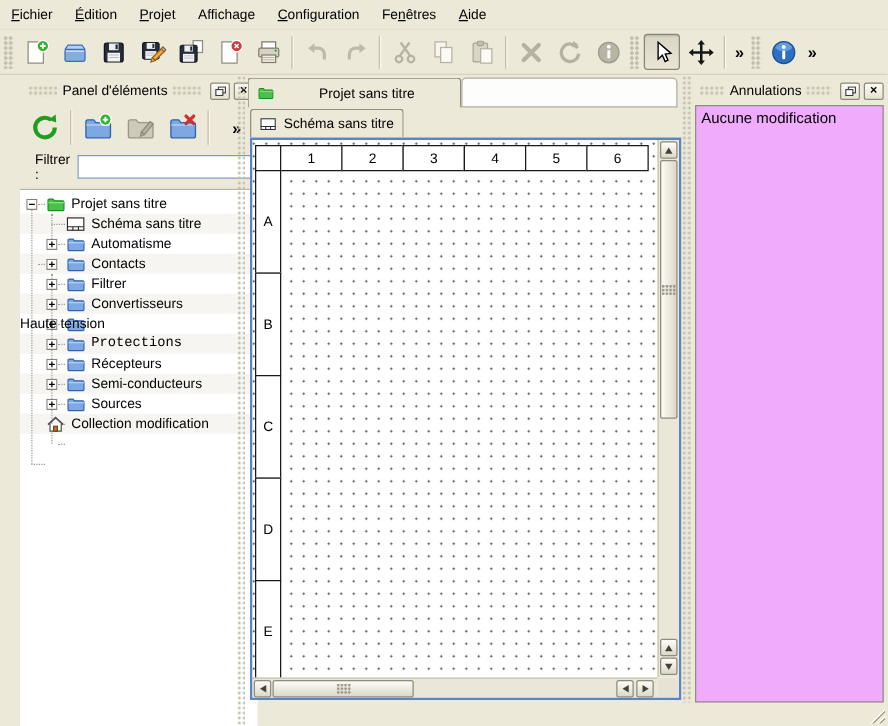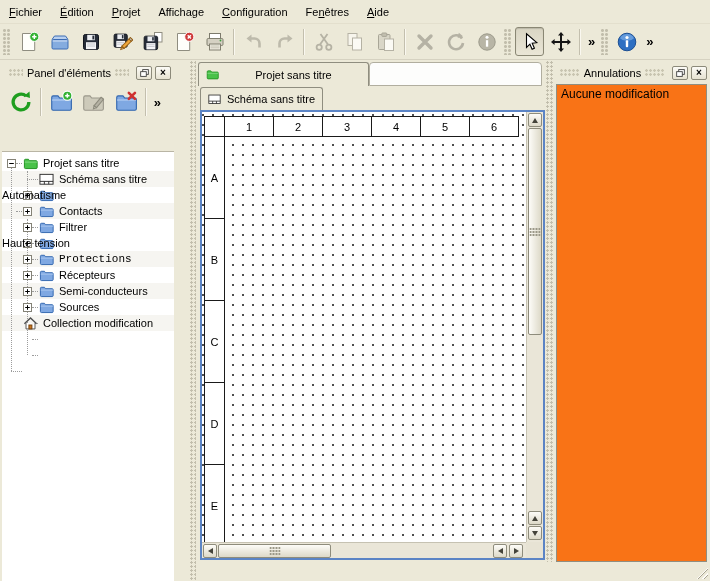--- a/index.html
+++ b/index.html
@@ -22,21 +22,21 @@
   .tb-btn{width:29px;height:29px;min-width:29px;display:flex;align-items:center;justify-content:center;
           border:1px solid transparent;border-radius:3px;box-sizing:border-box;margin:0 1px}
   .tb-btn.active{border-color:#8a8774;background:linear-gradient(180deg,#d9d5c3,#eae6d6);
           box-shadow:inset 0 1px 1px rgba(0,0,0,.14)}
   .tb-sep{width:0;height:26px;border-left:1px solid #c3bfae;border-right:1px solid #faf8f0;margin:0 3px}
   .overflow{font-weight:bold;font-size:13px;padding:0 4px;cursor:default}
   .icon22{width:22px;height:22px;display:block}
   .icon24{width:24px;height:24px;display:block}
 
   
-  #left-dock{position:absolute;left:2px;top:61px;width:172px;height:520px}
+  #left-dock{position:absolute;left:16px;top:61px;width:190px;height:520px}
   #right-dock{position:absolute;left:553px;top:61px;width:157px;height:520px}
   .dock-title{height:19px;margin:2px 3px 0 3px;display:flex;align-items:center}
   .dock-tex{flex:1;height:8px;margin:0 4px;
             background-image:radial-gradient(circle at 1.5px 1.5px,#c9c5b1 1.1px,rgba(0,0,0,0) 1.5px);
             background-size:4px 4px}
   .dock-title-label{white-space:nowrap}
   .dock-btn{width:16px;height:14px;margin-left:3px;border:1px solid #8c8a7a;border-radius:2px;
             background:linear-gradient(#fcfbf6,#e6e2d1);display:flex;align-items:center;justify-content:center;
             font-size:10px;font-weight:bold;line-height:1;box-sizing:border-box}
   .dock-btn .fi{width:9px;height:8px}
@@ -102,21 +102,21 @@
             background-size:3px 3px}
   #vthumb{left:1px;width:14px;top:16px;height:207px;background:linear-gradient(90deg,#fdfcf8,#ddd9c8)}
   #hthumb{top:1px;height:14px;left:16px;width:113px}
   .arr{width:0;height:0}
   .arr.up{border-left:3.5px solid transparent;border-right:3.5px solid transparent;border-bottom:5px solid #44433a}
   .arr.down{border-left:3.5px solid transparent;border-right:3.5px solid transparent;border-top:5px solid #44433a}
   .arr.left{border-top:3.5px solid transparent;border-bottom:3.5px solid transparent;border-right:5px solid #44433a}
   .arr.right{border-top:3.5px solid transparent;border-bottom:3.5px solid transparent;border-left:5px solid #44433a}
 
   
-  #undo-list{position:absolute;left:3px;top:23px;width:151px;height:478px;background:#f97316;
+  #undo-list{position:absolute;left:3px;top:23px;width:151px;height:478px;background:#f0abfc;
              border:1px solid #908e80;box-sizing:border-box;overflow:hidden}
   .undo-item{font-size:12px;padding:2px 4px;white-space:nowrap}
 
   #size-grip{position:absolute;right:2px;bottom:2px;width:13px;height:13px;
       background:repeating-linear-gradient(135deg,rgba(0,0,0,0) 0 2px,#fdfcf8 2px 3px,#a7a390 3px 4px);
       clip-path:polygon(100% 0,100% 100%,0 100%)}
 </style>
 </head>
 <body>
 
@@ -370,20 +370,30 @@
             <path d="M2.5 6.8c0-.9.5-1.4 1.4-1.4h4.3l1.6 2h9.3c.9 0 1.4.5 1.4 1.4v8.4c0 .9-.5 1.4-1.4 1.4H3.9c-.9 0-1.4-.5-1.4-1.4z" fill="#7fa8e2" stroke="#2f64ae"></path>
             <path d="M2.8 9.2h17.4" stroke="#b3cdf2" stroke-width="1.1"></path>
             <path d="M13.6 2.6l5.6 5.6M19.2 2.6l-5.6 5.6" stroke="#cf3030" stroke-width="2.4" stroke-linecap="round"></path>
           </svg>
         </span>
       </div>
       <div class="pn-sep"></div>
       <div class="pn-spacer"></div>
       <div class="overflow" style="margin-right: 6px;">»</div>
     </div>
+  <div id="filter-row">
+    <span id="filter-icon">
+        <svg viewBox="0 0 20 18">
+          <path d="M8 2.5h9.5a1 1 0 0 1 1 1v11a1 1 0 0 1-1 1H8L1.8 9z" fill="#1c1c1c"></path>
+          <path d="M10.4 5.8l4.8 6.4M15.2 5.8l-4.8 6.4" stroke="#fff" stroke-width="1.6"></path>
+        </svg>
+      </span>
+    <span>Filtrer :</span>
+    <input id="filter-input" value="" style="">
+  </div>
   <div id="tree">
       <div class="tree-row">
         <span class="expander" style="left: 5px;">
           <svg viewBox="0 0 9 9">
             <rect x=".5" y=".5" width="8" height="8" fill="#fff" stroke="#848276"></rect>
             <path d="M2.2 4.5h4.6" stroke="#000"></path>
           </svg>
         </span>
         <span class="ti" style="left: 21px;">
           <svg viewBox="0 0 16 16">
@@ -409,21 +419,21 @@
             <path d="M2.2 4.5h4.6" stroke="#000"></path>
             <path d="M4.5 2.2v4.6" stroke="#000"></path>
           </svg>
         </span>
         <span class="ti" style="left: 37px;">
           <svg viewBox="0 0 16 16">
             <path d="M1.5 4.6c0-.7.4-1.1 1.1-1.1h3.2L7 5h7c.7 0 1.1.4 1.1 1.1v6.2c0 .7-.4 1.1-1.1 1.1H2.6c-.7 0-1.1-.4-1.1-1.1z" fill="#7fa8e2" stroke="#2f64ae"></path>
             <path d="M1.8 6.5h13.4" stroke="#b3cdf2" stroke-width=".9"></path>
           </svg>
         </span>
-        <span class="tr-label" style="">Automatisme</span>
+        <span class="tr-label" style="margin-left: 57px;">Automatisme</span>
       </div>
       <div class="tree-row alt">
         <span class="expander" style="left: 21px;">
           <svg viewBox="0 0 9 9">
             <rect x=".5" y=".5" width="8" height="8" fill="#fff" stroke="#848276"></rect>
             <path d="M2.2 4.5h4.6" stroke="#000"></path>
             <path d="M4.5 2.2v4.6" stroke="#000"></path>
           </svg>
         </span>
         <span class="ti" style="left: 37px;">
@@ -442,20 +452,36 @@
             <path d="M4.5 2.2v4.6" stroke="#000"></path>
           </svg>
         </span>
         <span class="ti" style="left: 37px;">
           <svg viewBox="0 0 16 16">
             <path d="M1.5 4.6c0-.7.4-1.1 1.1-1.1h3.2L7 5h7c.7 0 1.1.4 1.1 1.1v6.2c0 .7-.4 1.1-1.1 1.1H2.6c-.7 0-1.1-.4-1.1-1.1z" fill="#7fa8e2" stroke="#2f64ae"></path>
             <path d="M1.8 6.5h13.4" stroke="#b3cdf2" stroke-width=".9"></path>
           </svg>
         </span>
         <span class="tr-label" style="margin-left: 57px;">Filtrer</span>
+      </div>
+      <div class="tree-row alt">
+        <span class="expander" style="left: 21px;">
+          <svg viewBox="0 0 9 9">
+            <rect x=".5" y=".5" width="8" height="8" fill="#fff" stroke="#848276"></rect>
+            <path d="M2.2 4.5h4.6" stroke="#000"></path>
+            <path d="M4.5 2.2v4.6" stroke="#000"></path>
+          </svg>
+        </span>
+        <span class="ti" style="left: 37px;">
+          <svg viewBox="0 0 16 16">
+            <path d="M1.5 4.6c0-.7.4-1.1 1.1-1.1h3.2L7 5h7c.7 0 1.1.4 1.1 1.1v6.2c0 .7-.4 1.1-1.1 1.1H2.6c-.7 0-1.1-.4-1.1-1.1z" fill="#7fa8e2" stroke="#2f64ae"></path>
+            <path d="M1.8 6.5h13.4" stroke="#b3cdf2" stroke-width=".9"></path>
+          </svg>
+        </span>
+        <span class="tr-label" style="margin-left: 57px;">Convertisseurs</span>
       </div>
       <div class="tree-row">
         <span class="expander" style="left: 21px;">
           <svg viewBox="0 0 9 9">
             <rect x=".5" y=".5" width="8" height="8" fill="#fff" stroke="#848276"></rect>
             <path d="M2.2 4.5h4.6" stroke="#000"></path>
             <path d="M4.5 2.2v4.6" stroke="#000"></path>
           </svg>
         </span>
         <span class="ti" style="left: 37px;">

